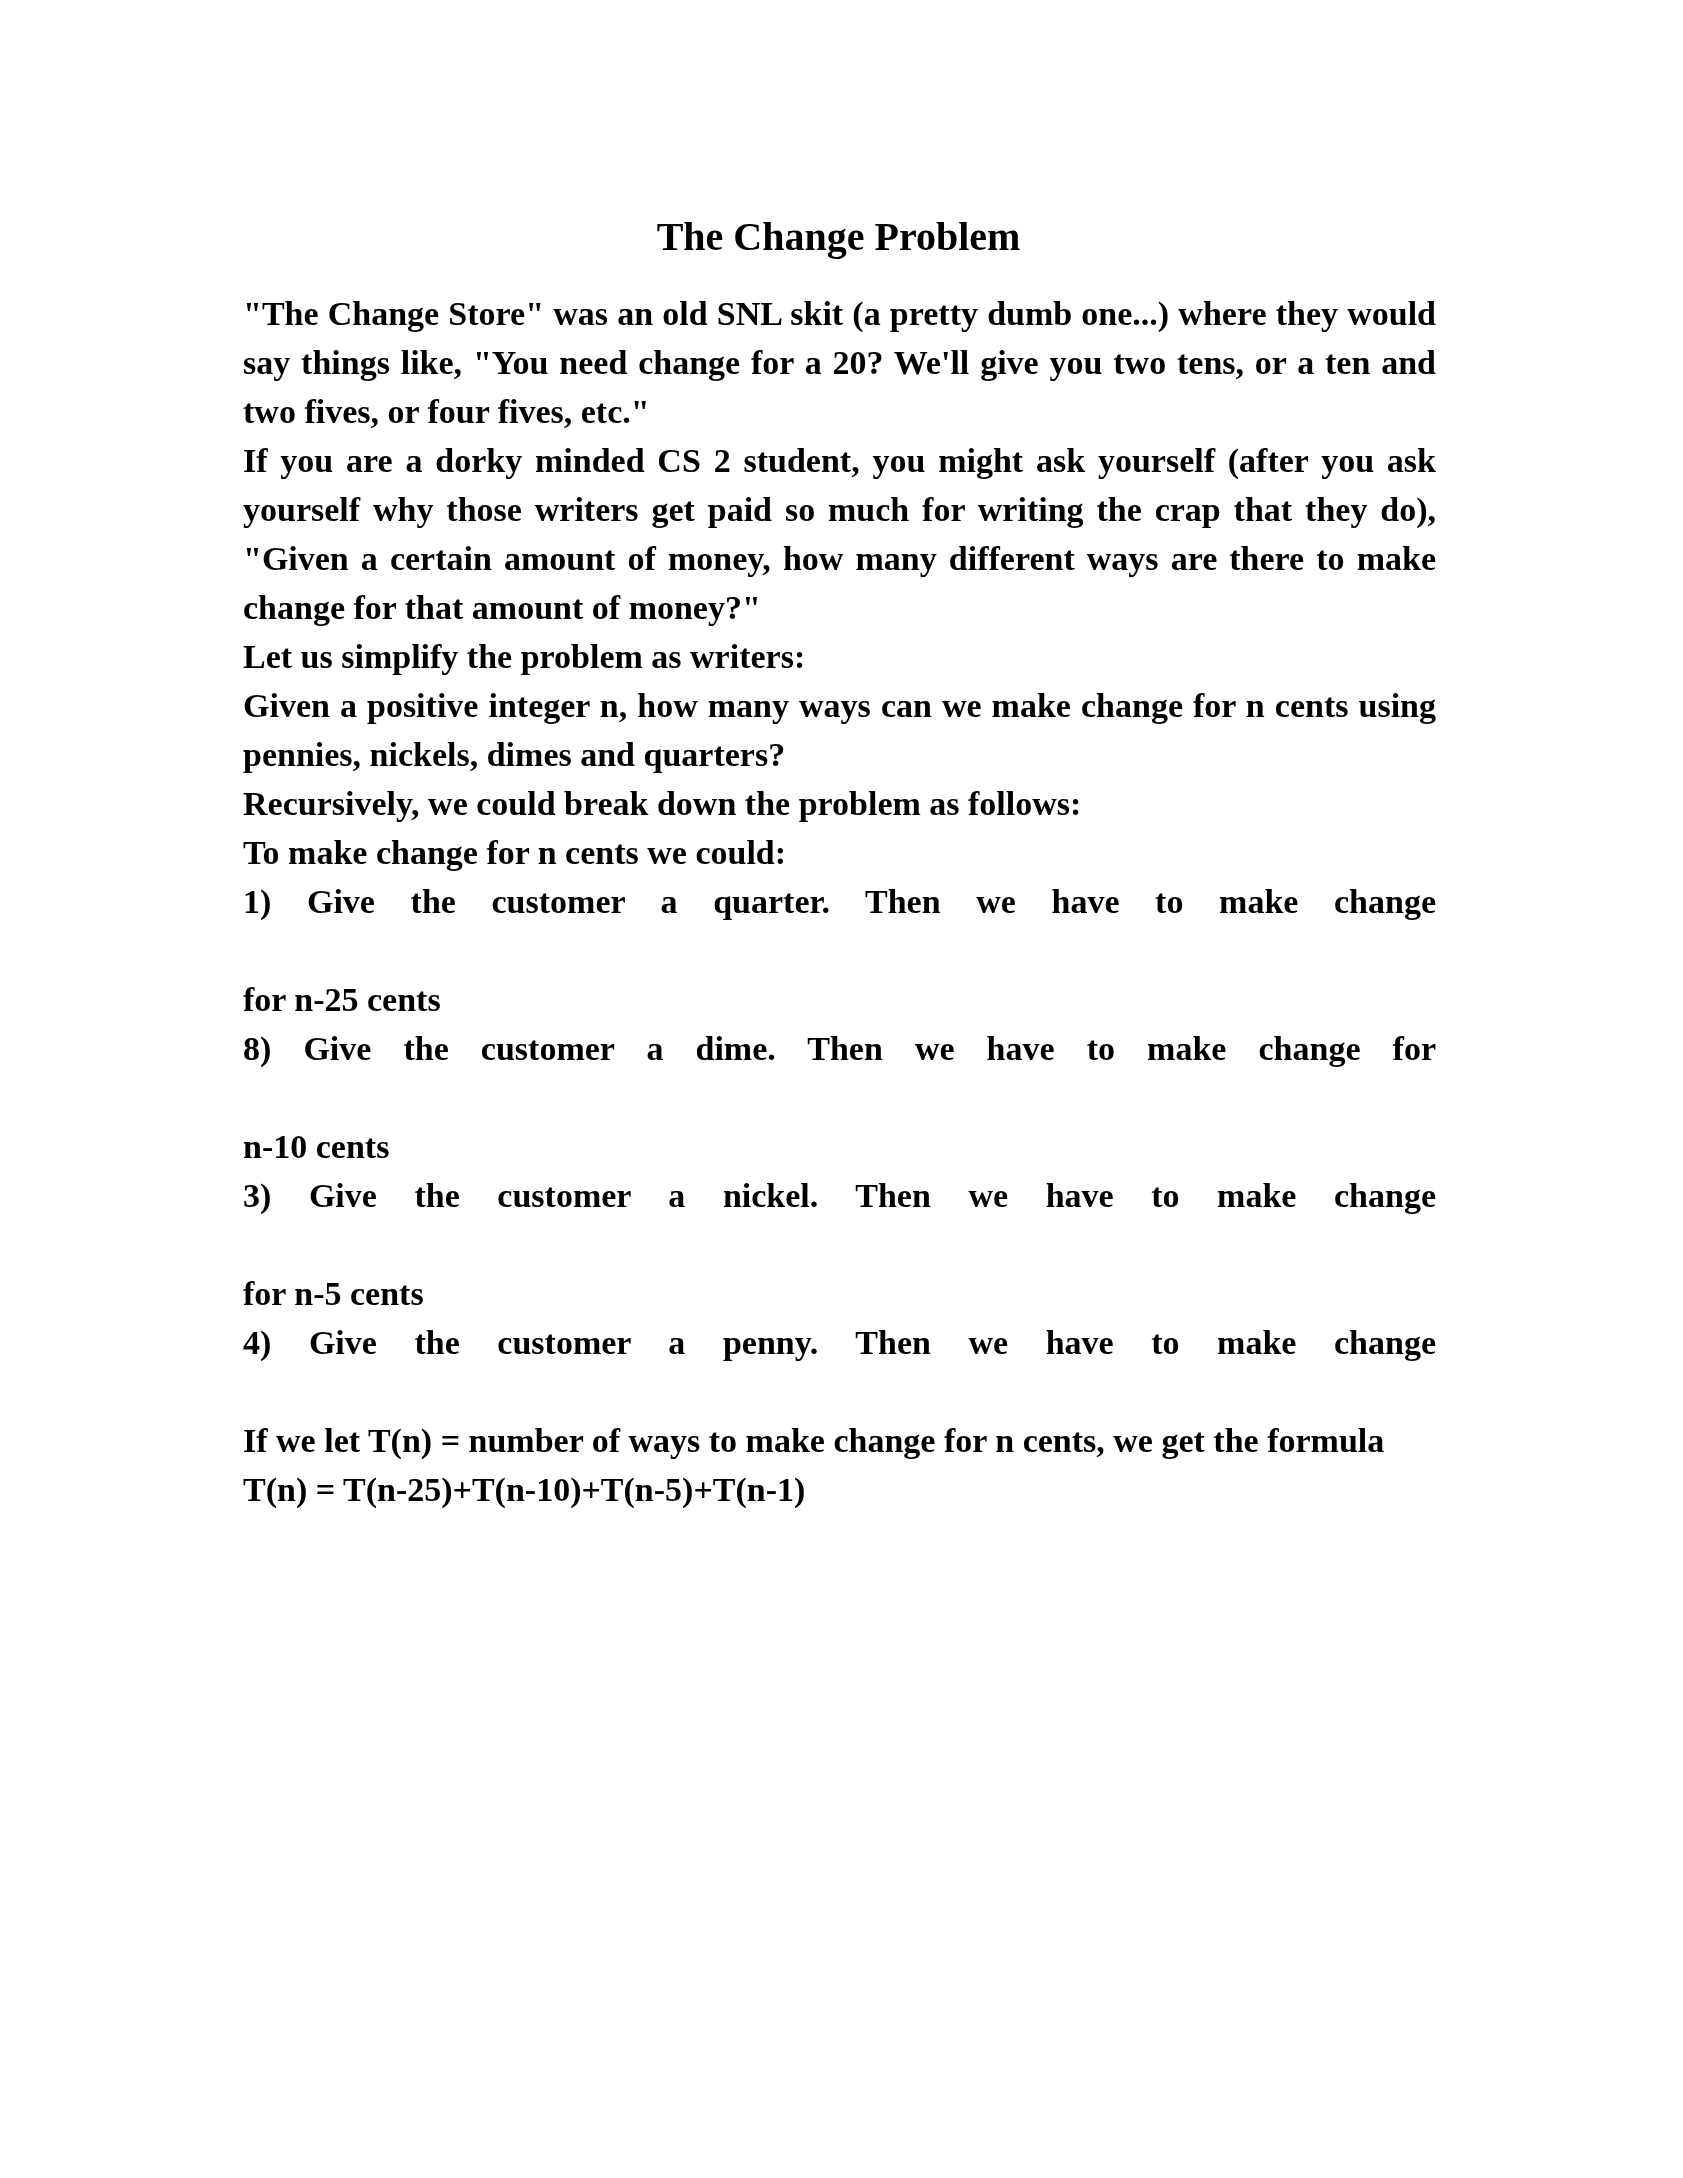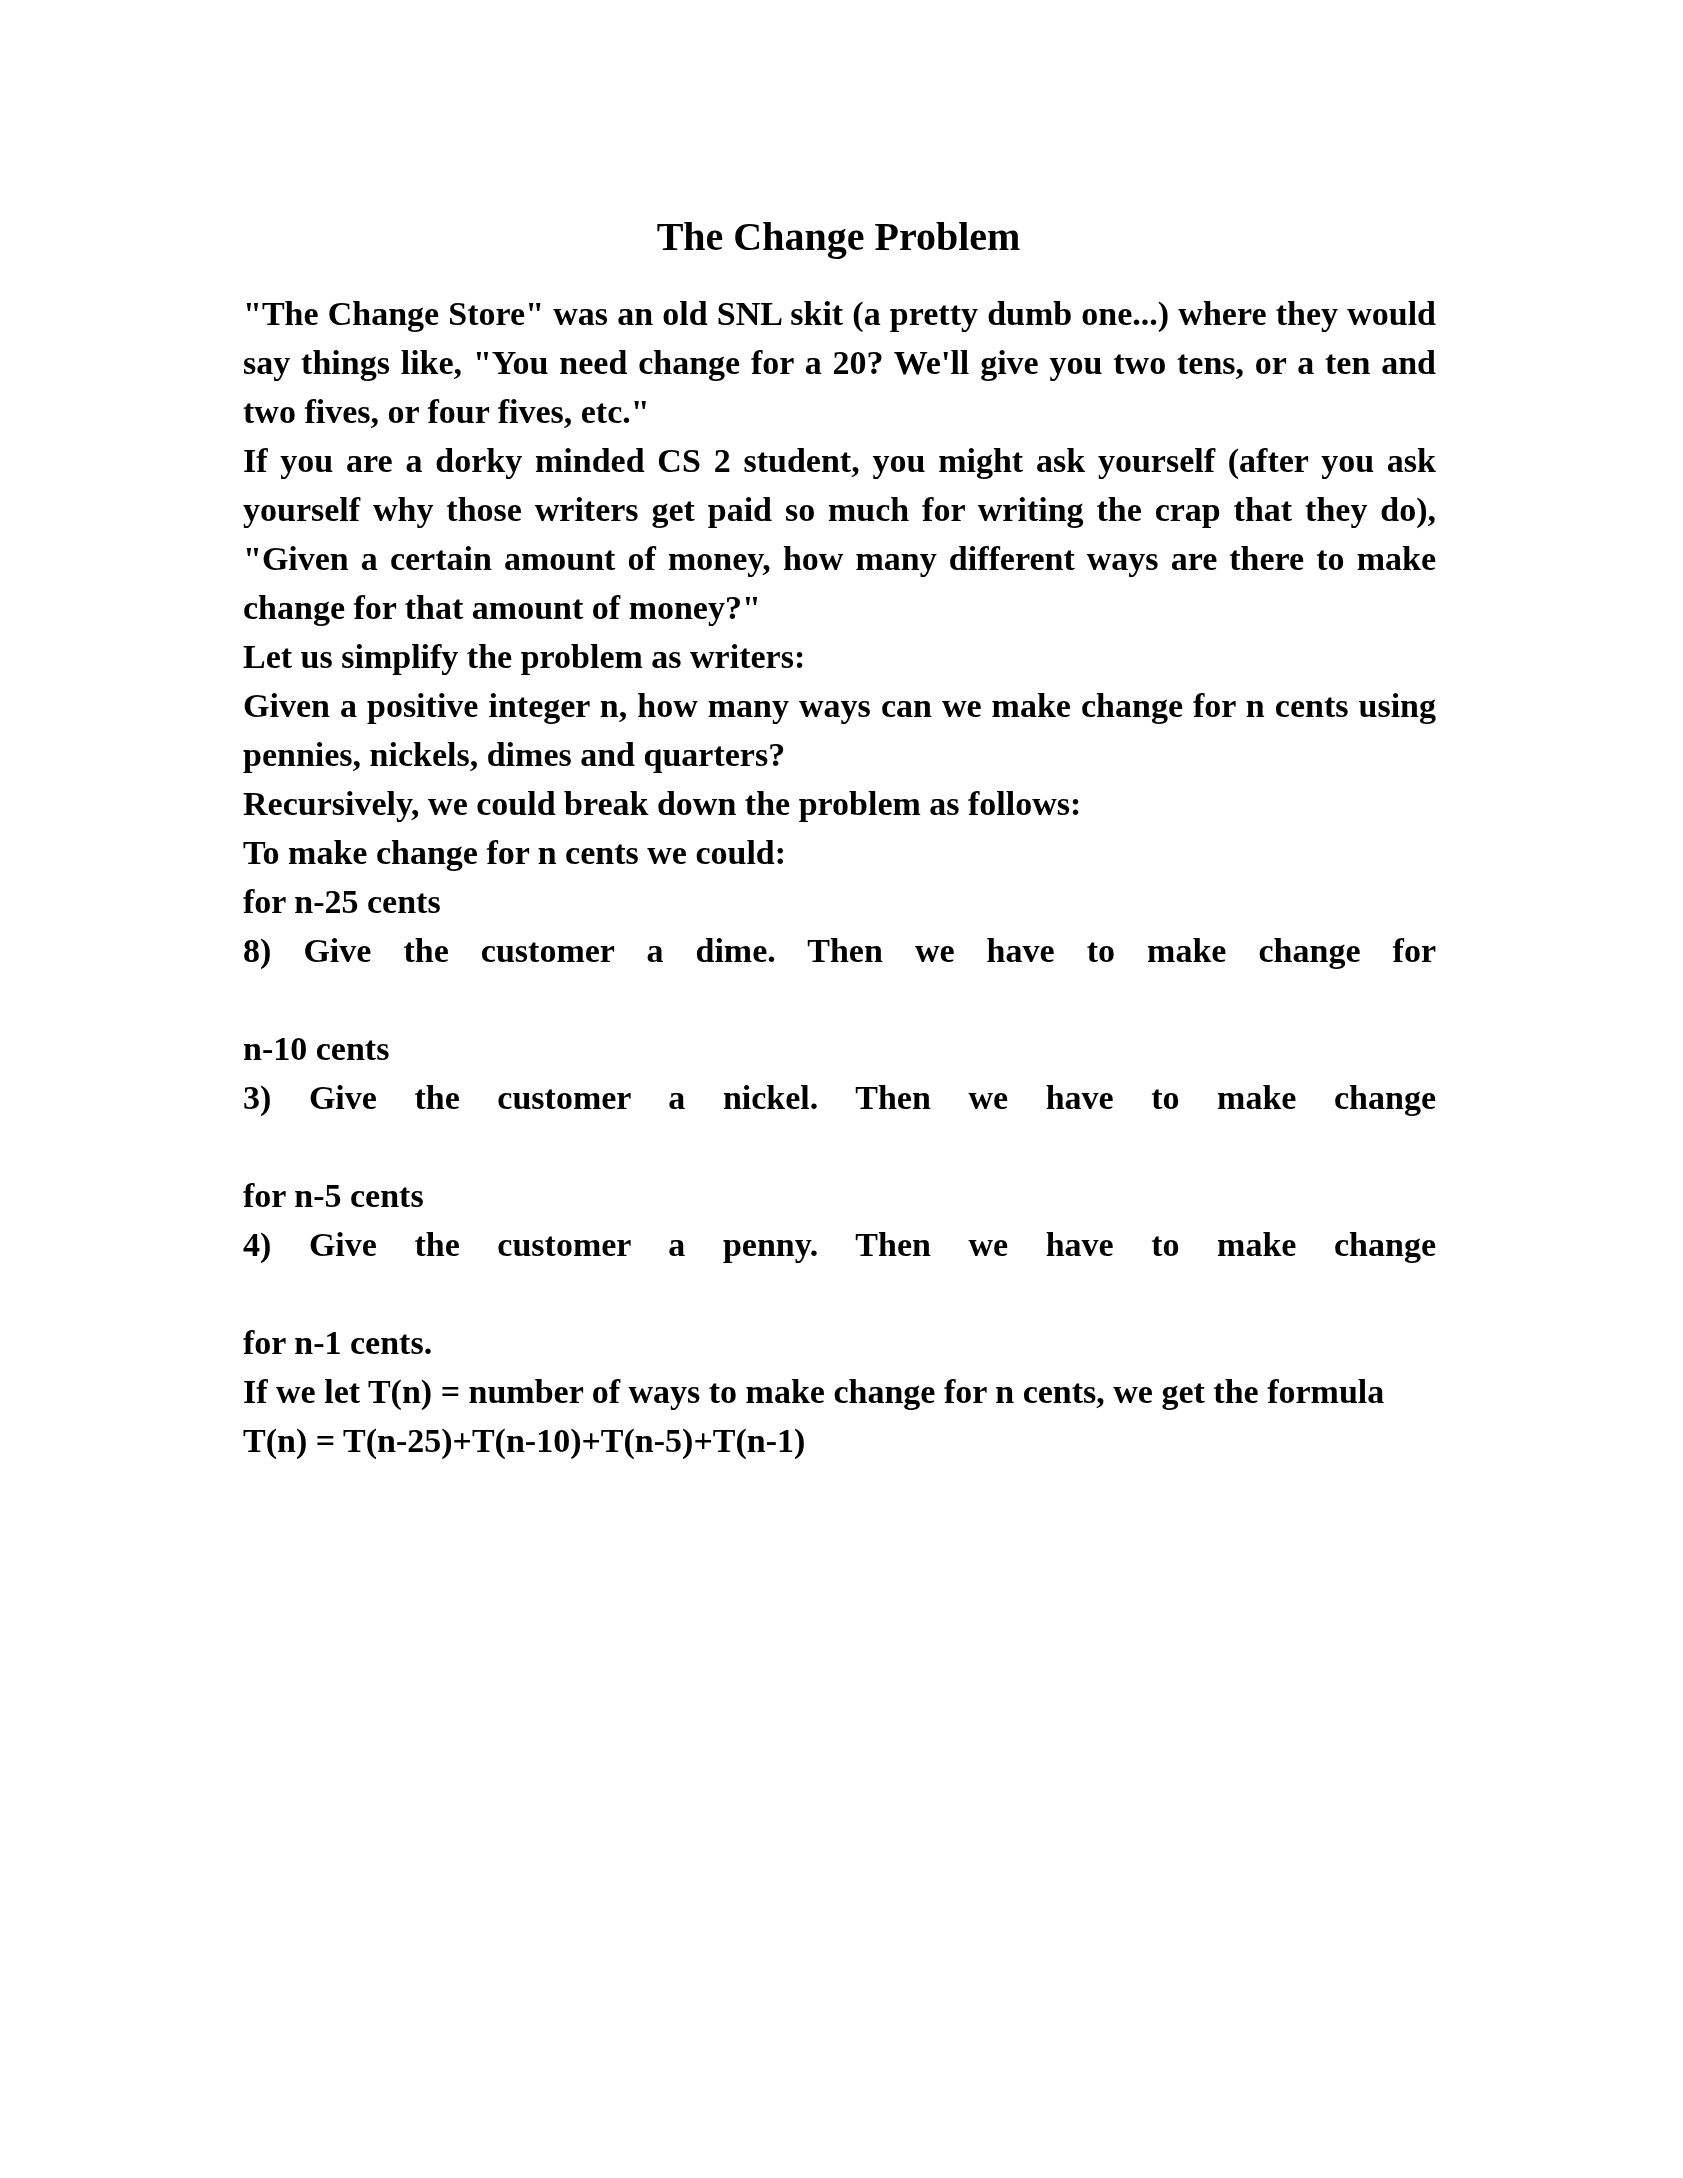--- a/index.html
+++ b/index.html
@@ -94,27 +94,27 @@
     <p class="para">If you are a dorky minded CS 2 student, you might ask yourself (after you ask yourself why those writers get paid so much for writing the crap that they do), "Given a certain amount of money, how many different ways are there to make change for that amount of money?"</p>
 
     <p class="para">Let us simplify the problem as writers:</p>
 
     <p class="para">Given a positive integer n, how many ways can we make change for n cents using pennies, nickels, dimes and quarters?</p>
 
     <p class="para">Recursively, we could break down the problem as follows:</p>
 
     <div class="para preserve">
       <span class="jline last">To make change for n cents we could:</span>
+      <span class="jline"><span class="stretch">1) Give the customer a quarter. Then we have to make change</span></span>
       <span class="jline last">for n-25 cents</span>
       <span class="jline"><span class="stretch">8) Give the customer a dime. Then we have to make change for</span></span>
       <span class="jline last">n-10 cents</span>
       <span class="jline"><span class="stretch">3) Give the customer a nickel. Then we have to make change</span></span>
       <span class="jline last">for n-5 cents</span>
       <span class="jline"><span class="stretch">4) Give the customer a penny. Then we have to make change</span></span>
-      <span class="jline last">for n-1 cents.</span>
     </div>
 
     <p class="para">If we let T(n) = number of ways to make change for n cents, we get the formula</p>
 
     <p class="para formula">T(n) = T(n-25)+T(n-10)+T(n-5)+T(n-1)</p>
 
   </div>
 </div>
 
 

